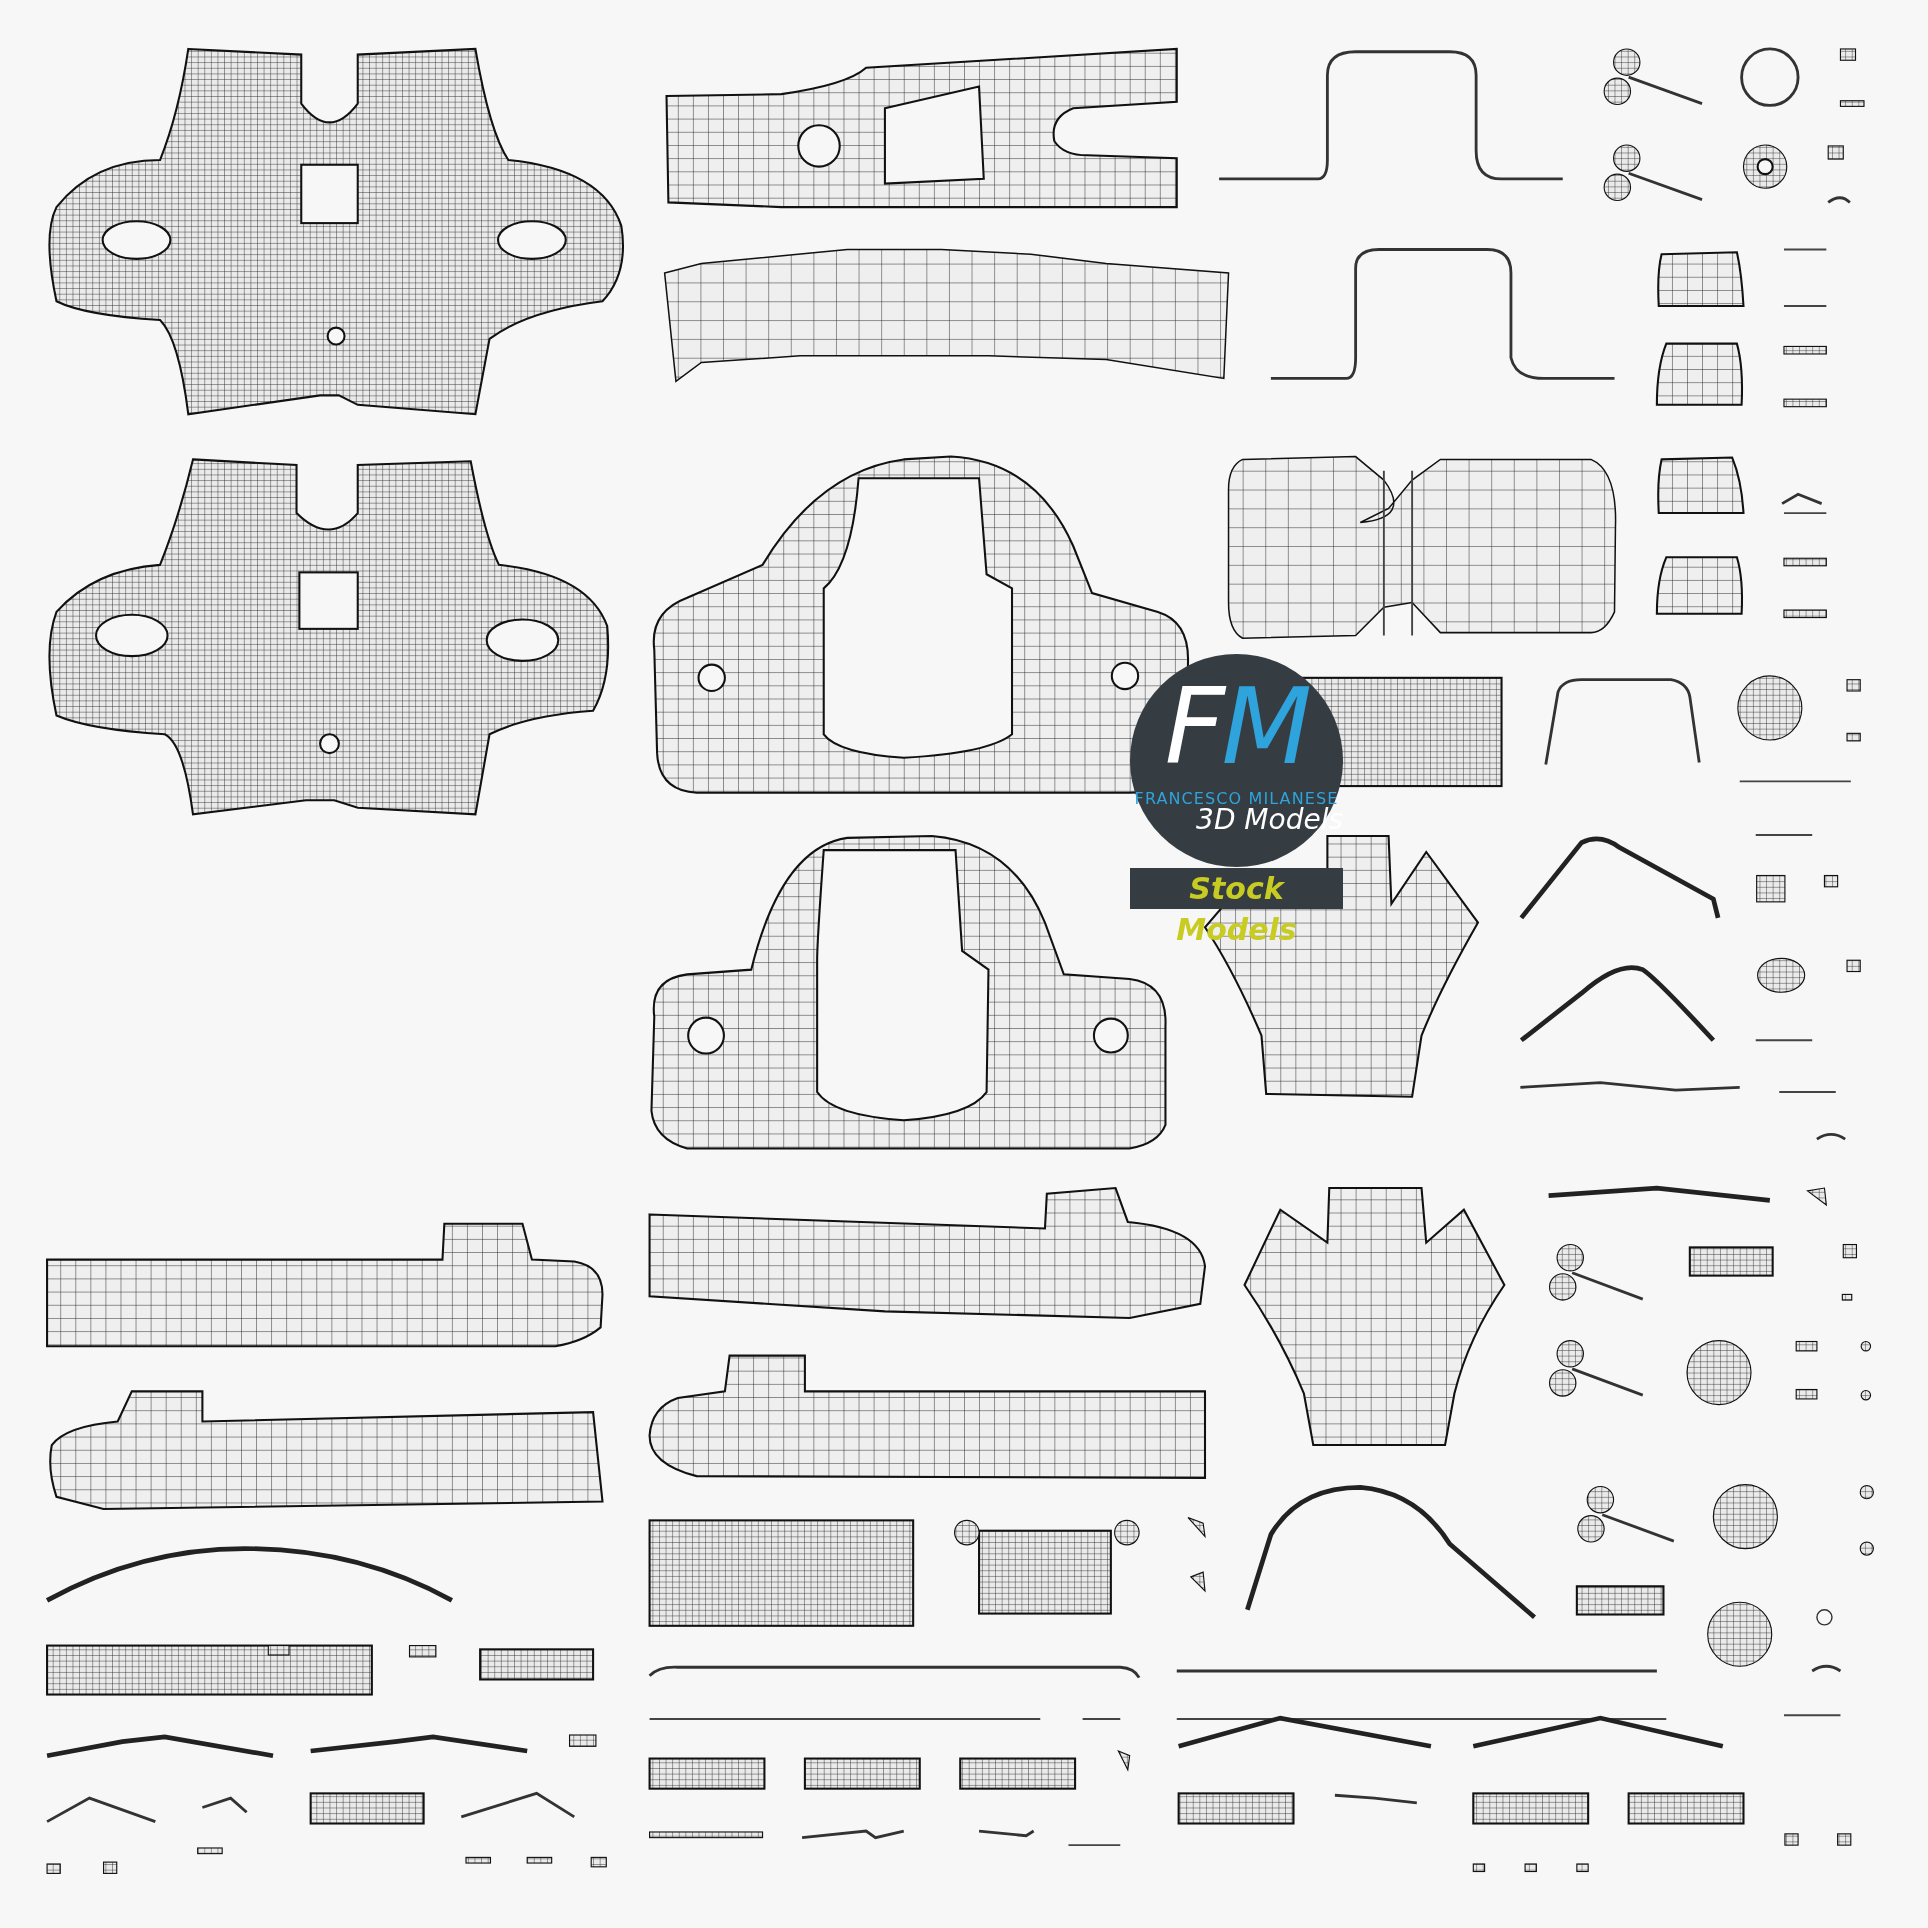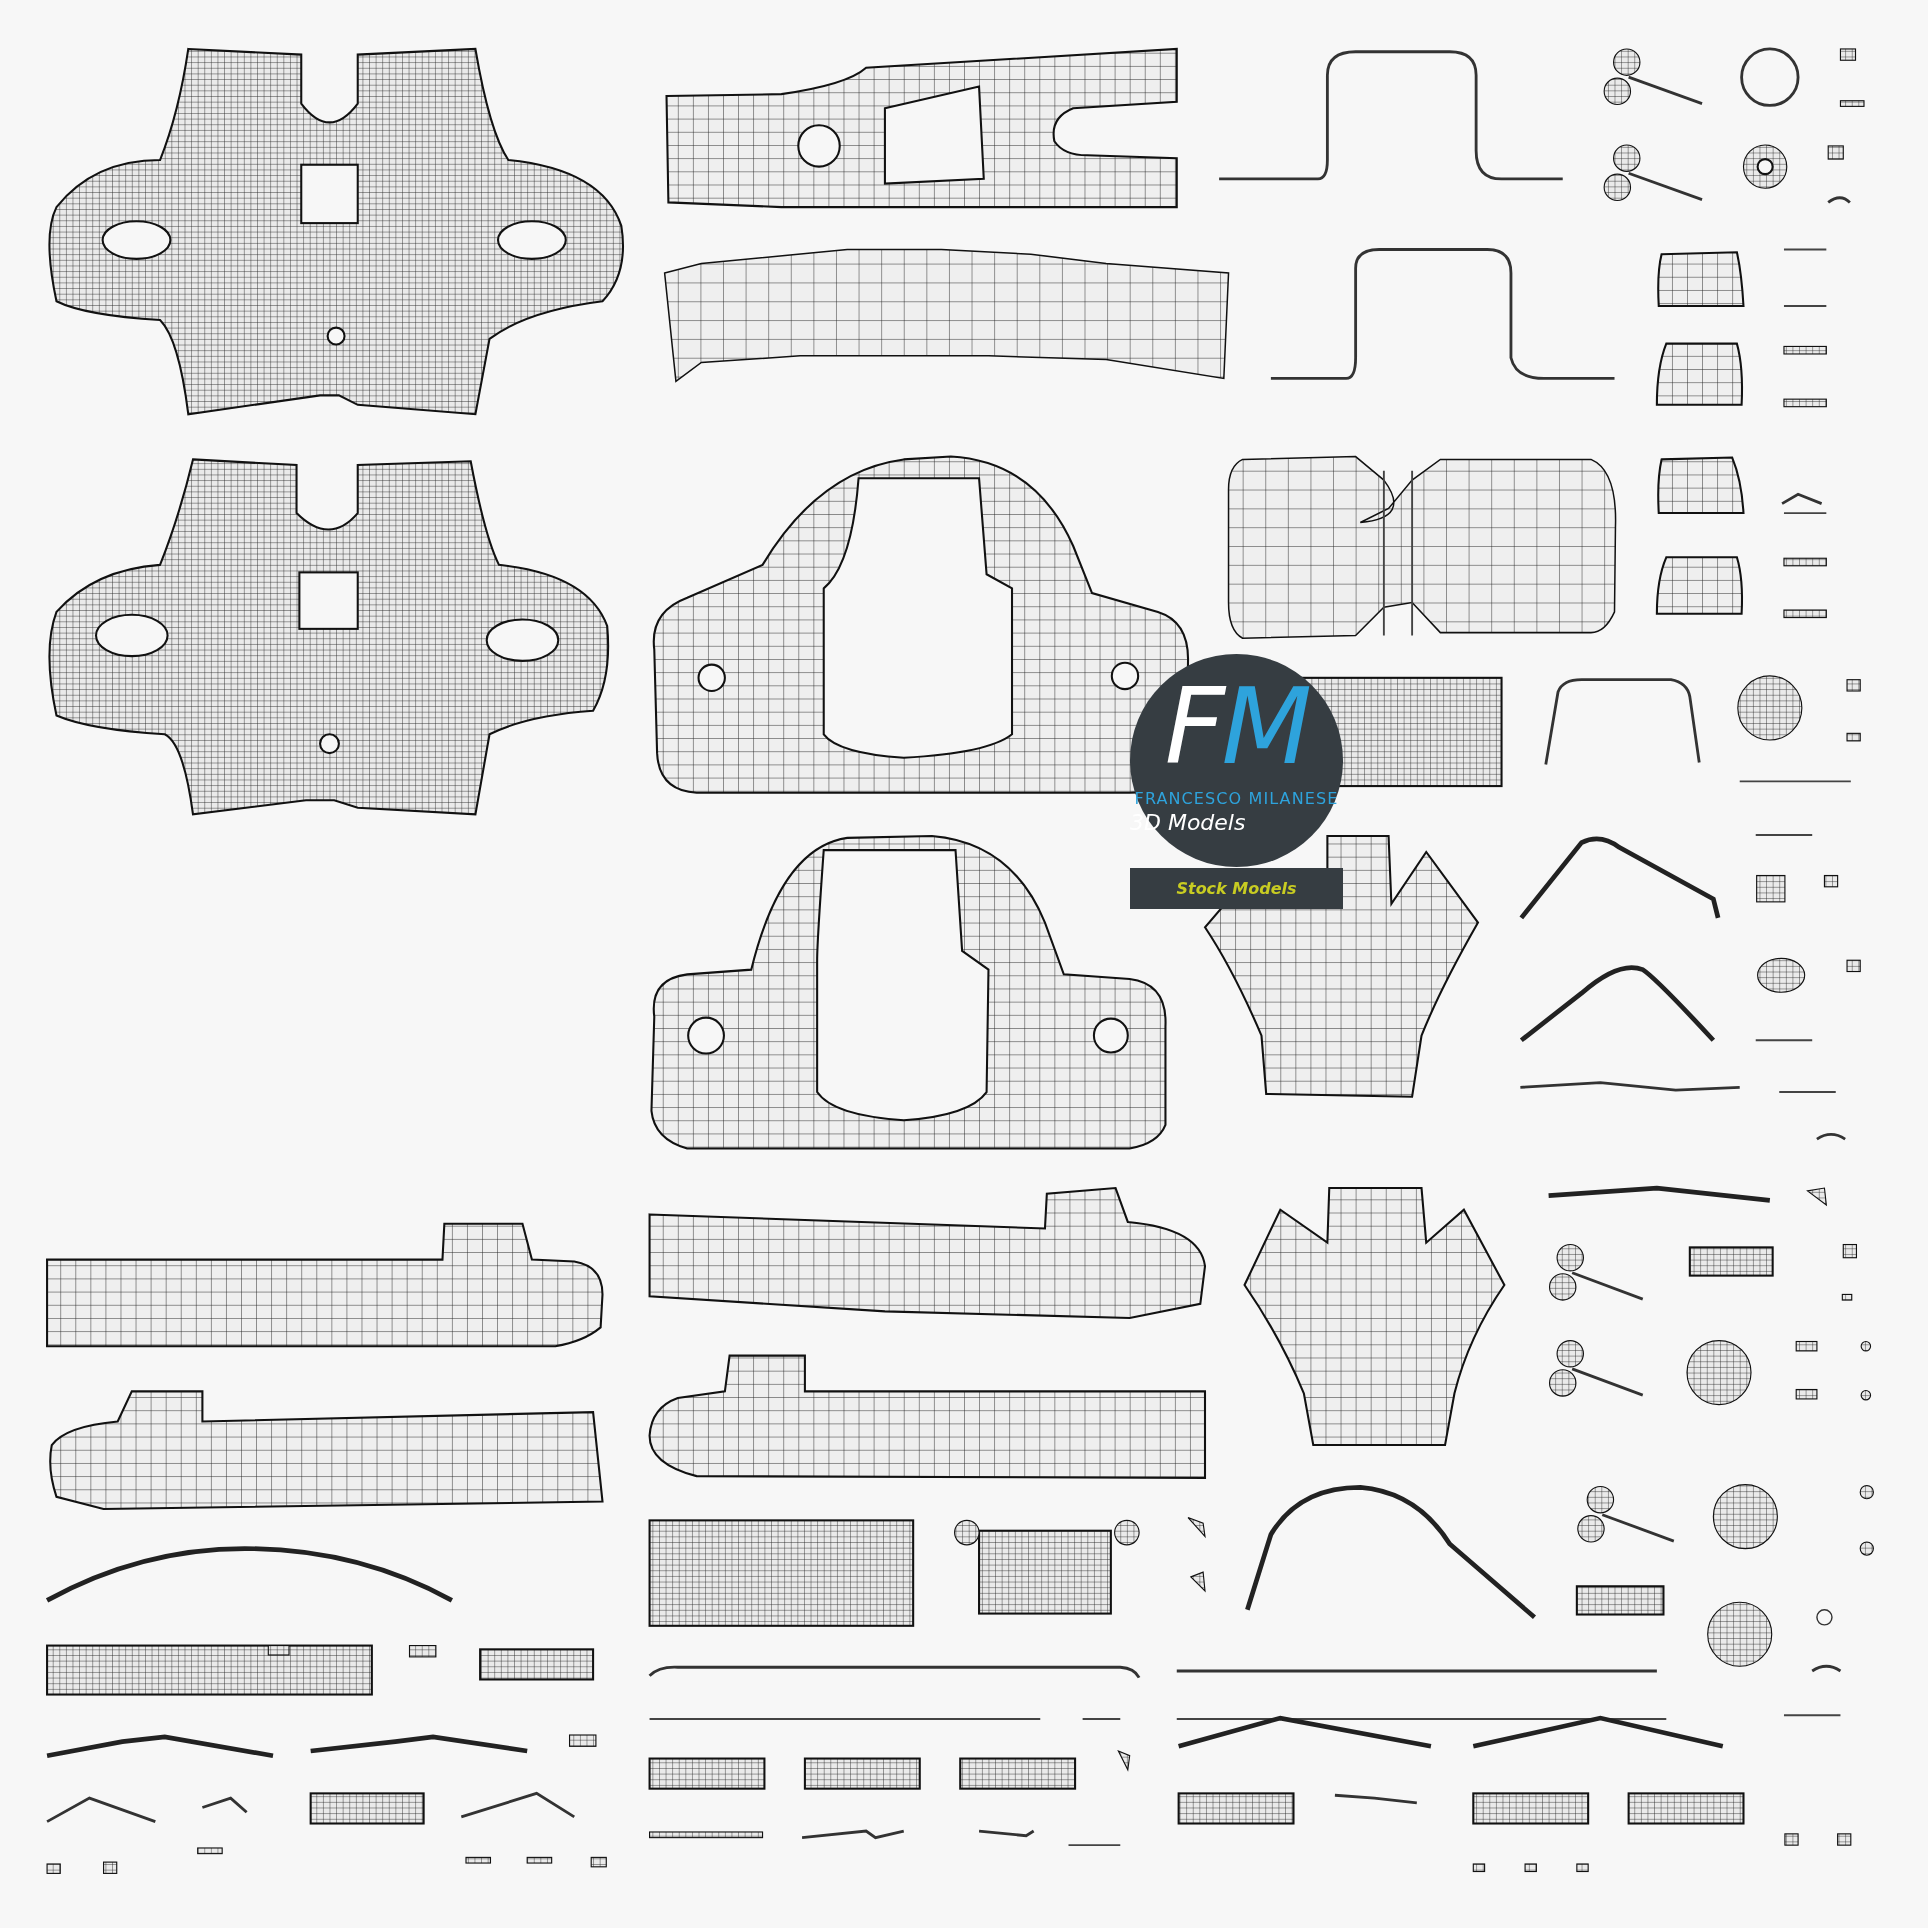--- a/index.html
+++ b/index.html
@@ -14,22 +14,22 @@
   .strip-thin { fill:none; stroke:#333; stroke-width:3; }
   .line { stroke:#444; stroke-width:2; }
   .ring { fill:none; stroke:#333; stroke-width:3; }
   .tiny { fill:url(#meshDense); stroke:#111; stroke-width:1.2; }
 
   .logo { position:absolute; left:1130px; top:654px; width:213px; height:213px; border-radius:50%; background:#363d42; }
   .logo-fm { position:absolute; left:0; right:0; top:17px; text-align:center; font-size:105px; font-style:italic; font-weight:300; letter-spacing:-3.8px; line-height:113px; }
   .logo-f { color:#ffffff; }
   .logo-m { color:#2ea3dc; }
   .logo-name { position:absolute; left:0; right:0; top:135px; text-align:center; font-size:16px; letter-spacing:1.1px; color:#2ea3dc; }
-  .logo-sub { position:absolute; left:0; right:0; top:156px; text-align:left; font-size:22px; font-style:italic; color:#ffffff; }
-  .banner { position:absolute; left:1130px; top:868px; width:213px; height:41px; background:#363d42; color:#c8cc22; font-size:16px; font-weight:bold; font-style:italic; text-align:center; line-height:41px; }
+  .logo-sub { position:absolute; left:0; right:0; top:149px; text-align:right; font-size:28px; font-style:italic; color:#ffffff; }
+  .banner { position:absolute; left:1130px; top:868px; width:213px; height:41px; background:#363d42; color:#c8cc22; font-size:30px; font-weight:bold; font-style:italic; text-align:center; line-height:41px; }
 </style>
 </head>
 <body>
 
 <div class="canvas">
 <svg width="1928" height="1928" viewBox="0 0 2048 2048">
   <defs>
     <pattern id="mesh" width="16" height="14" patternUnits="userSpaceOnUse">
       <rect width="16" height="14" fill="#efefef"></rect>
       <path d="M0 0H16M0 0V14" stroke="#222" stroke-width="1"></path>

